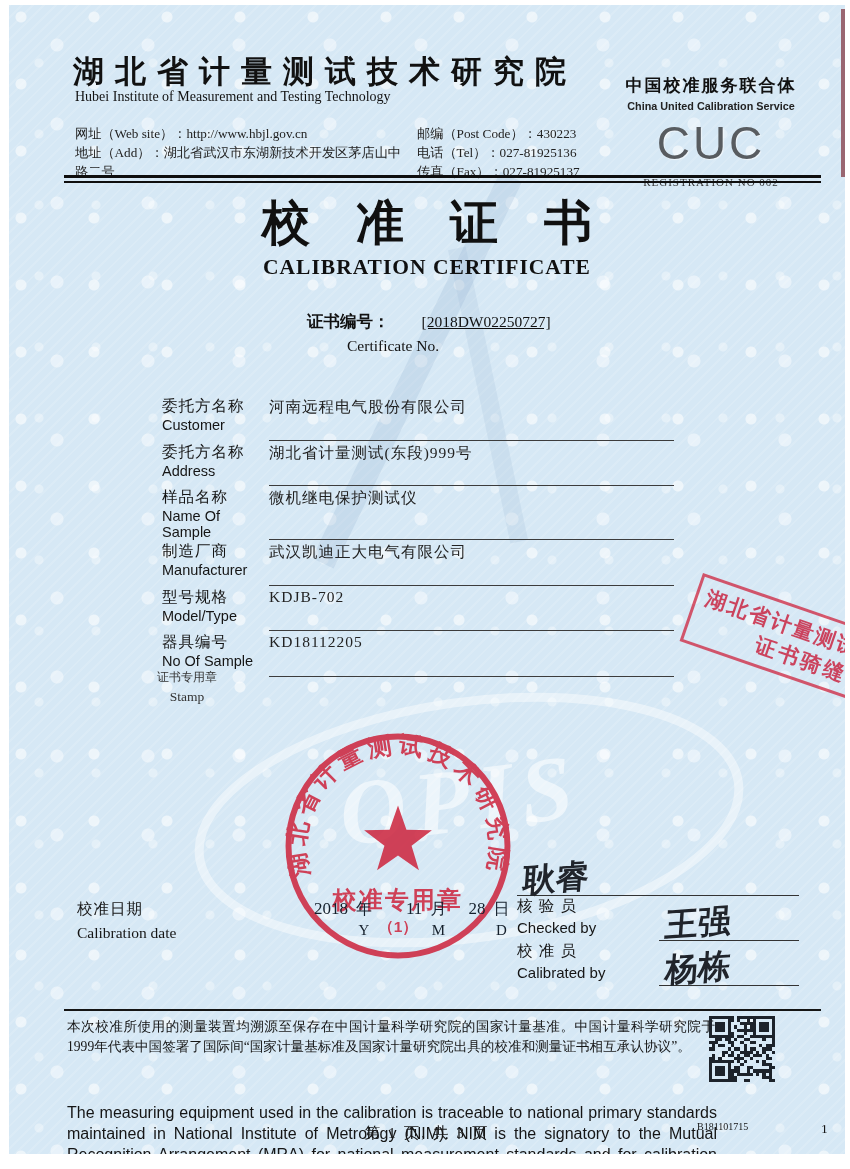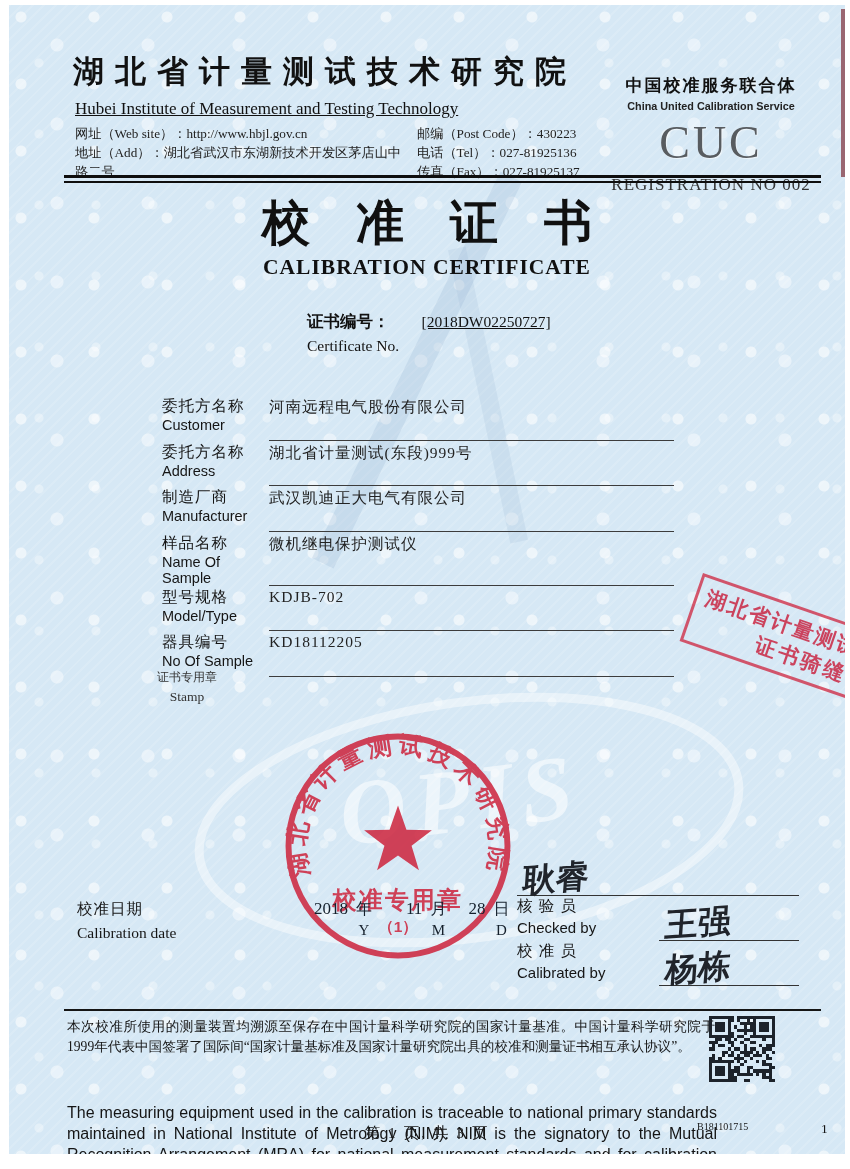--- a/index.html
+++ b/index.html
@@ -21,43 +21,43 @@
   .wm-band2{position:absolute;left:470px;top:240px;width:18px;height:300px;
            background:rgba(140,172,205,.16);transform:rotate(-12deg);}
   .wm-ellipse{position:absolute;left:170px;top:670px;width:580px;height:290px;pointer-events:none;}
   .wm-opis{position:absolute;left:330px;top:742px;font-family:"Liberation Serif",serif;
            font-style:italic;font-weight:bold;font-size:92px;letter-spacing:8px;
            color:rgba(255,255,255,.55);transform:rotate(-7deg);}
 
   
   .inst-cn{position:absolute;left:64px;top:46px;font-family:"Liberation Sans",sans-serif;
            font-weight:bold;font-size:31px;letter-spacing:11px;color:#111;white-space:nowrap;}
-  .inst-en{position:absolute;left:66px;top:94px;font-size:17px;color:#111;text-decoration:underline;}
+  .inst-en{position:absolute;left:66px;top:84px;font-size:14px;color:#111;}
   .contact{position:absolute;left:66px;top:119px;width:335px;font-size:13.2px;line-height:19px;color:#222;}
   .contact2{position:absolute;left:408px;top:119px;width:255px;font-size:13.2px;line-height:19px;color:#222;}
   .cuc{position:absolute;left:582px;top:50px;width:240px;text-align:center;margin-top:19px;}
   .cuc-cn{font-family:"Liberation Sans",sans-serif;font-weight:bold;font-size:17px;letter-spacing:2px;color:#111;}
   .cuc-en{font-family:"Liberation Sans",sans-serif;font-weight:bold;font-size:10.8px;color:#222;margin-top:3px;}
-  .cuc-logo{font-family:Liberation Serif, serif;font-size:46px;color:#585c60;letter-spacing:3px;margin-top:4px;
+  .cuc-logo{font-family:Liberation Sans, sans-serif;font-size:46px;color:#585c60;letter-spacing:3px;margin-top:4px;
             text-shadow:1px 1px 1px rgba(255,255,255,.6);}
-  .cuc-reg{font-size:17px;letter-spacing:1px;color:#333;margin-top:6px;}
+  .cuc-reg{font-size:11px;letter-spacing:1px;color:#333;margin-top:6px;}
   .hrule{position:absolute;left:55px;top:170px;width:757px;height:3px;
          border-top:3px solid #0e0e0e;border-bottom:2px solid #0e0e0e;}
 
   
   .title-cn{position:absolute;left:0;top:186px;width:100%;text-align:center;
             font-weight:700;font-size:48px;letter-spacing:46px;text-indent:46px;color:#101010;}
   .title-en{position:absolute;left:0;top:250px;width:100%;text-align:center;
             font-weight:bold;font-size:21.5px;letter-spacing:1px;color:#101010;}
 
   
   .certno{position:absolute;left:298px;top:306px;}
   .certno-cn{font-size:16.5px;font-weight:600;display:inline-block;color:#111;}
   .certno-val{font-size:15.5px;display:inline-block;margin-left:32px;text-decoration:underline;color:#111;}
-  .certno-en{font-size:15.5px;margin-top:4px;color:#111;}
+  .certno-en{font-size:15.5px;margin-top:4px;color:#111;margin-left:40px;}
 
   
   .fields{position:absolute;left:153px;top:391px;width:512px;}
   .frow{display:flex;margin-bottom:1px;min-height:44.5px;}
   .flab{width:103px;flex:none;font-family:"Liberation Sans",sans-serif;color:#151515;}
   .flab-cn{font-size:15.5px;letter-spacing:1px;}
   .flab-en{font-size:14.5px;margin-top:0;}
   .fval-wrap{flex:1;border-bottom:1.4px solid #3c3c3c;position:relative;margin-left:4px;}
   .fval{font-size:15.5px;letter-spacing:1px;color:#222;padding-top:1px;}
 
@@ -163,34 +163,34 @@
         <div class="flab">
           <div class="flab-cn">委托方名称</div>
           <div class="flab-en">Address</div>
         </div>
         <div class="fval-wrap">
           <div class="fval">湖北省计量测试(东段)999号</div>
         </div>
       </div>
       <div class="frow">
         <div class="flab">
+          <div class="flab-cn">样品名称</div>
+          <div class="flab-en">Name Of Sample</div>
+        </div>
+        <div class="fval-wrap">
+          <div class="fval">微机继电保护测试仪</div>
+        </div>
+      </div>
+      <div class="frow">
+        <div class="flab">
           <div class="flab-cn">制造厂商</div>
           <div class="flab-en">Manufacturer</div>
         </div>
         <div class="fval-wrap">
           <div class="fval">武汉凯迪正大电气有限公司</div>
-        </div>
-      </div>
-      <div class="frow">
-        <div class="flab">
-          <div class="flab-cn">样品名称</div>
-          <div class="flab-en">Name Of Sample</div>
-        </div>
-        <div class="fval-wrap">
-          <div class="fval">微机继电保护测试仪</div>
         </div>
       </div>
       <div class="frow">
         <div class="flab">
           <div class="flab-cn">型号规格</div>
           <div class="flab-en">Model/Type</div>
         </div>
         <div class="fval-wrap">
           <div class="fval">KDJB-702</div>
         </div>

